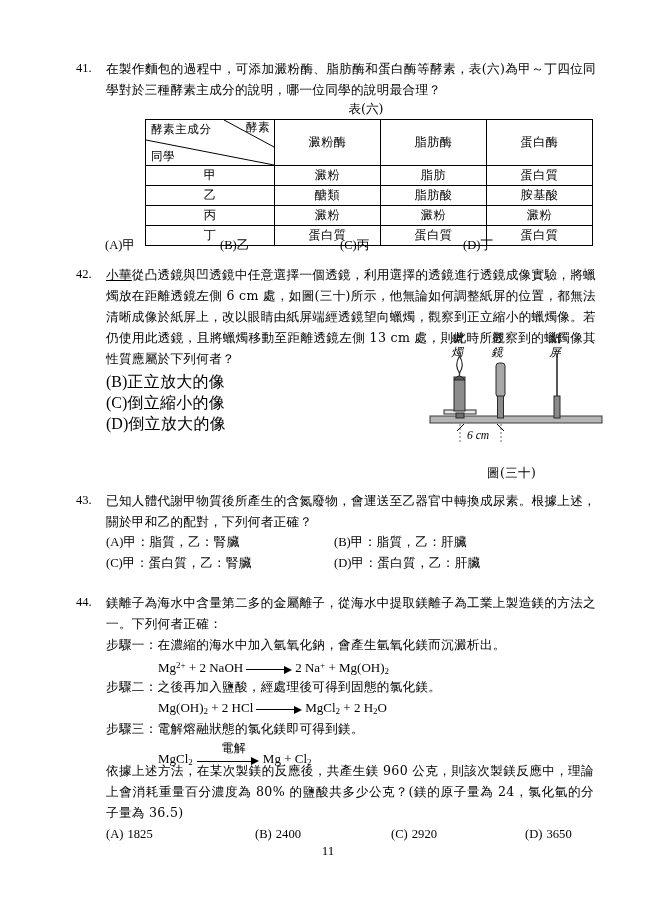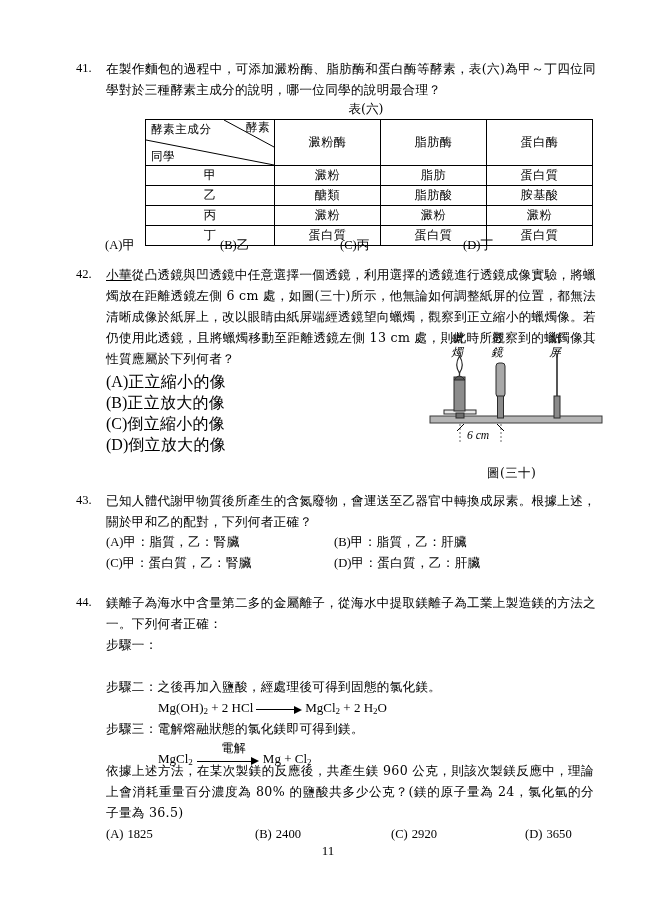--- a/index.html
+++ b/index.html
@@ -319,23 +319,20 @@
 
   <div class="qblock" style="left:76px; top:264px; width:520px;">
     <div class="qnum">42.</div>
     <div class="qbody">
       <div class="ctext"><span style="text-decoration:underline;">小華</span><span>從凸透鏡與凹透鏡中任意選擇一個透鏡，利用選擇的透鏡進行透鏡成像實驗，將蠟燭放在距離透鏡左側 6 cm 處，如圖(三十)所示，他無論如何調整紙屏的位置，都無法清晰成像於紙屏上，改以眼睛由紙屏端經透鏡望向蠟燭，觀察到正立縮小的蠟燭像。若仍使用此透鏡，且將蠟燭移動至距離透鏡左側 13 cm 處，則此時所觀察到的蠟燭像其性質應屬於下列何者？</span></div>
     </div>
   </div>
 
   <div class="opt-stack" style="position:absolute; left:106px; top:372px; width:300px;">
     <span class="opt">
-      <span class="lab">(A)</span><span class="txt">正立縮小的像</span>
-    </span>
-    <span class="opt">
       <span class="lab">(B)</span><span class="txt">正立放大的像</span>
     </span>
     <span class="opt">
       <span class="lab">(C)</span><span class="txt">倒立縮小的像</span>
     </span>
     <span class="opt">
       <span class="lab">(D)</span><span class="txt">倒立放大的像</span>
     </span>
   </div>
 
@@ -402,20 +399,26 @@
   <div class="qblock" style="left:76px; top:592px; width:520px;">
     <div class="qnum">44.</div>
     <div class="qbody">
       <div class="ctext">鎂離子為海水中含量第二多的金屬離子，從海水中提取鎂離子為工業上製造鎂的方法之一。下列何者正確：</div>
     </div>
   </div>
 
   <div style="position:absolute; left:106px; top:634px; width:490px;">
     <div class="step-line">
       <span class="step-lead">步驟一：</span>
+      <span class="step-lead">在濃縮的海水中加入氫氧化鈉，會產生氫氧化鎂而沉澱析出。</span>
+    </div>
+    <div class="eq indent-eq">
+      <span>Mg</span><sup>2+</sup>
+      <span>+ 2 NaOH</span><span class="arrow-plain"></span><span>2 Na</span><sup>+</sup>
+      <span>+ Mg(OH)</span><sub>2</sub>
     </div>
   </div>
 
   <div style="position:absolute; left:106px; top:676px; width:490px;">
     <div class="step-line">
       <span class="step-lead">步驟二：</span>
       <span class="step-lead">之後再加入鹽酸，經處理後可得到固態的氯化鎂。</span>
     </div>
     <div class="eq indent-eq">
       <span>Mg(OH)</span><sub>2</sub>

